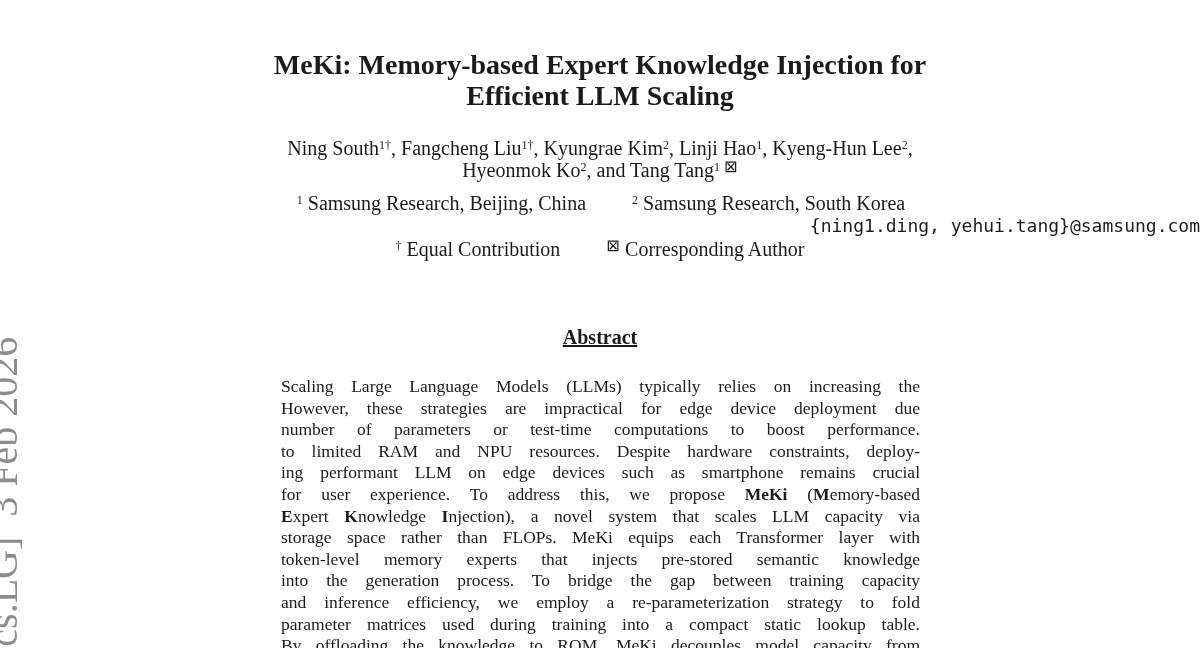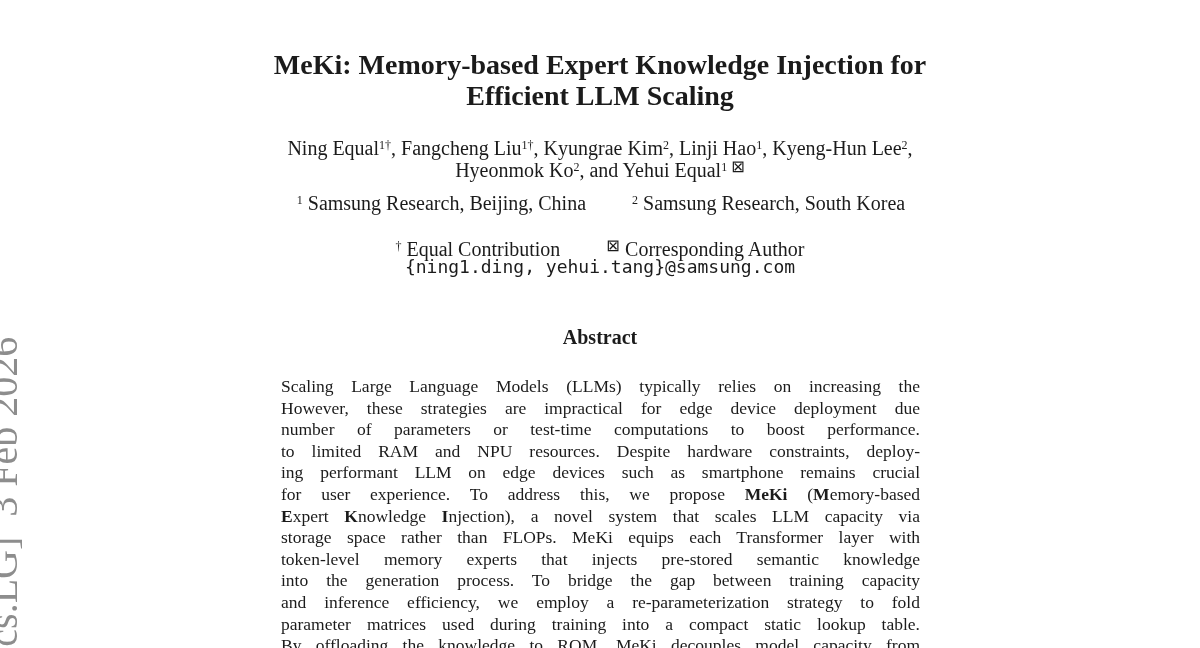--- a/index.html
+++ b/index.html
@@ -29,31 +29,31 @@
   .authors{
     position:absolute;top:137px;left:0;width:100%;
     text-align:center;font-size:20px;line-height:22px;
   }
   .affil{
     position:absolute;top:192px;left:1px;width:100%;
     text-align:center;font-size:20px;line-height:22px;
   }
   .email{
     position:absolute;top:215px;left:0;width:100%;
-    text-align:center;
+    text-align:right;
     font-family:"DejaVu Sans Mono",monospace;
-    font-size:18px;line-height:22px;margin-top:41px;
+    font-size:18px;line-height:22px;
   }
   .notes{
     position:absolute;top:238px;left:0;width:100%;
     text-align:center;font-size:20px;line-height:22px;
   }
   .abs-head{
     position:absolute;top:326px;left:0;width:100%;
-    text-align:center;font-size:20px;font-weight:700;
+    text-align:center;font-size:20px;font-weight:700;text-decoration:underline;
   }
   .abs-body{
     position:absolute;top:376px;left:281px;width:639px;
     font-size:17.5px;line-height:21.6px;
   }
   .abs-line{text-align:justify;text-align-last:justify;}
   .sup{font-size:60%;vertical-align:0.5em;line-height:0;}
   .env{font-size:82%;vertical-align:0.28em;line-height:0;}
   .b{font-weight:700;}
   .gap{display:inline-block;width:46px;}
@@ -64,22 +64,22 @@
 <div class="page">
 
   <div class="watermark">[cs.LG] 3 Feb 2026</div>
 
   <h1 class="title">
     <div>MeKi: Memory-based Expert Knowledge Injection for</div>
     <div>Efficient LLM Scaling</div>
   </h1>
 
   <div class="authors">
-    <div><span>Ning Equal</span><span class="sup">1†</span><span>, Fangcheng Liu</span><span class="sup">1†</span><span>, Kyungrae Kim</span><span class="sup">2</span><span>, Linji Hao</span><span class="sup">1</span><span>, Kyeng-Hun Lee</span><span class="sup">2</span><span>,</span></div>
-    <div><span>Hyeonmok Ko</span><span class="sup">2</span><span>, and Yehui Equal</span><span class="sup">1</span><span> </span><span class="env">⊠</span></div>
+    <div><span>Ning South</span><span class="sup">1†</span><span>, Fangcheng Liu</span><span class="sup">1†</span><span>, Kyungrae Kim</span><span class="sup">2</span><span>, Linji Hao</span><span class="sup">1</span><span>, Kyeng-Hun Lee</span><span class="sup">2</span><span>,</span></div>
+    <div><span>Hyeonmok Ko</span><span class="sup">2</span><span>, and Tang Tang</span><span class="sup">1</span><span> </span><span class="env">⊠</span></div>
   </div>
 
   <div class="affil"><span class="sup">1</span><span> Samsung Research, Beijing, China</span><span class="gap"></span><span class="sup">2</span><span> Samsung Research, South Korea</span></div>
 
   <div class="email">{ning1.ding, yehui.tang}@samsung.com</div>
 
   <div class="notes"><span class="sup">†</span><span> Equal Contribution</span><span class="gap"></span><span class="env">⊠</span><span> Corresponding Author</span></div>
 
   <div class="abs-head">Abstract</div>
 

